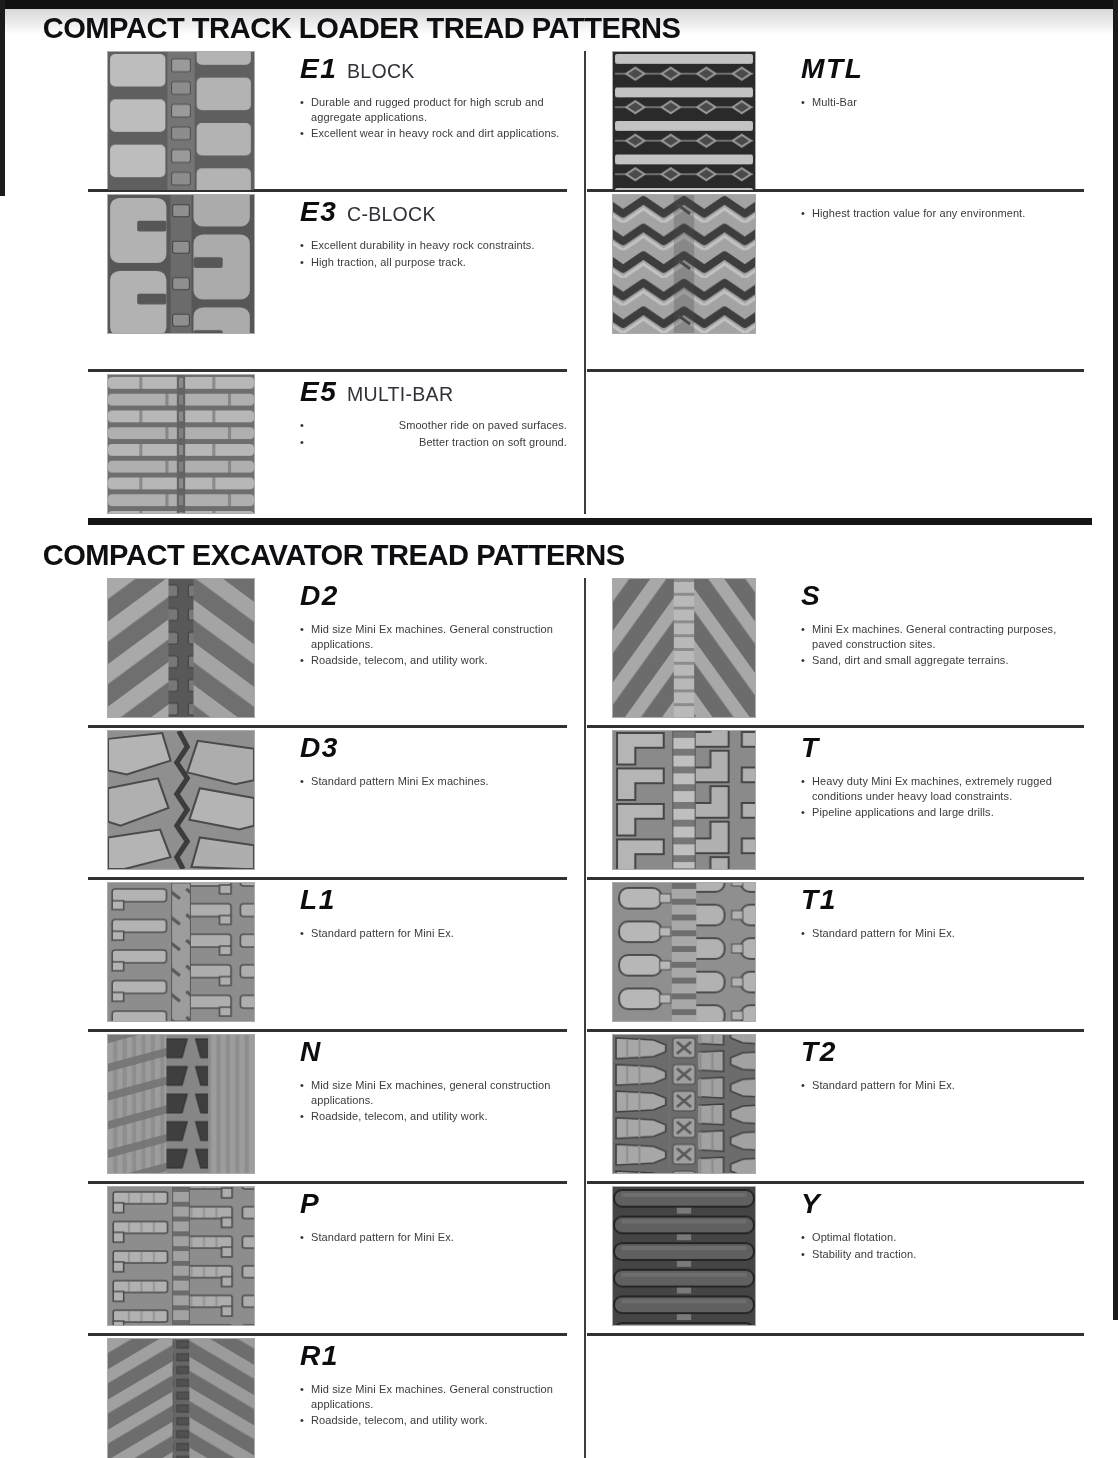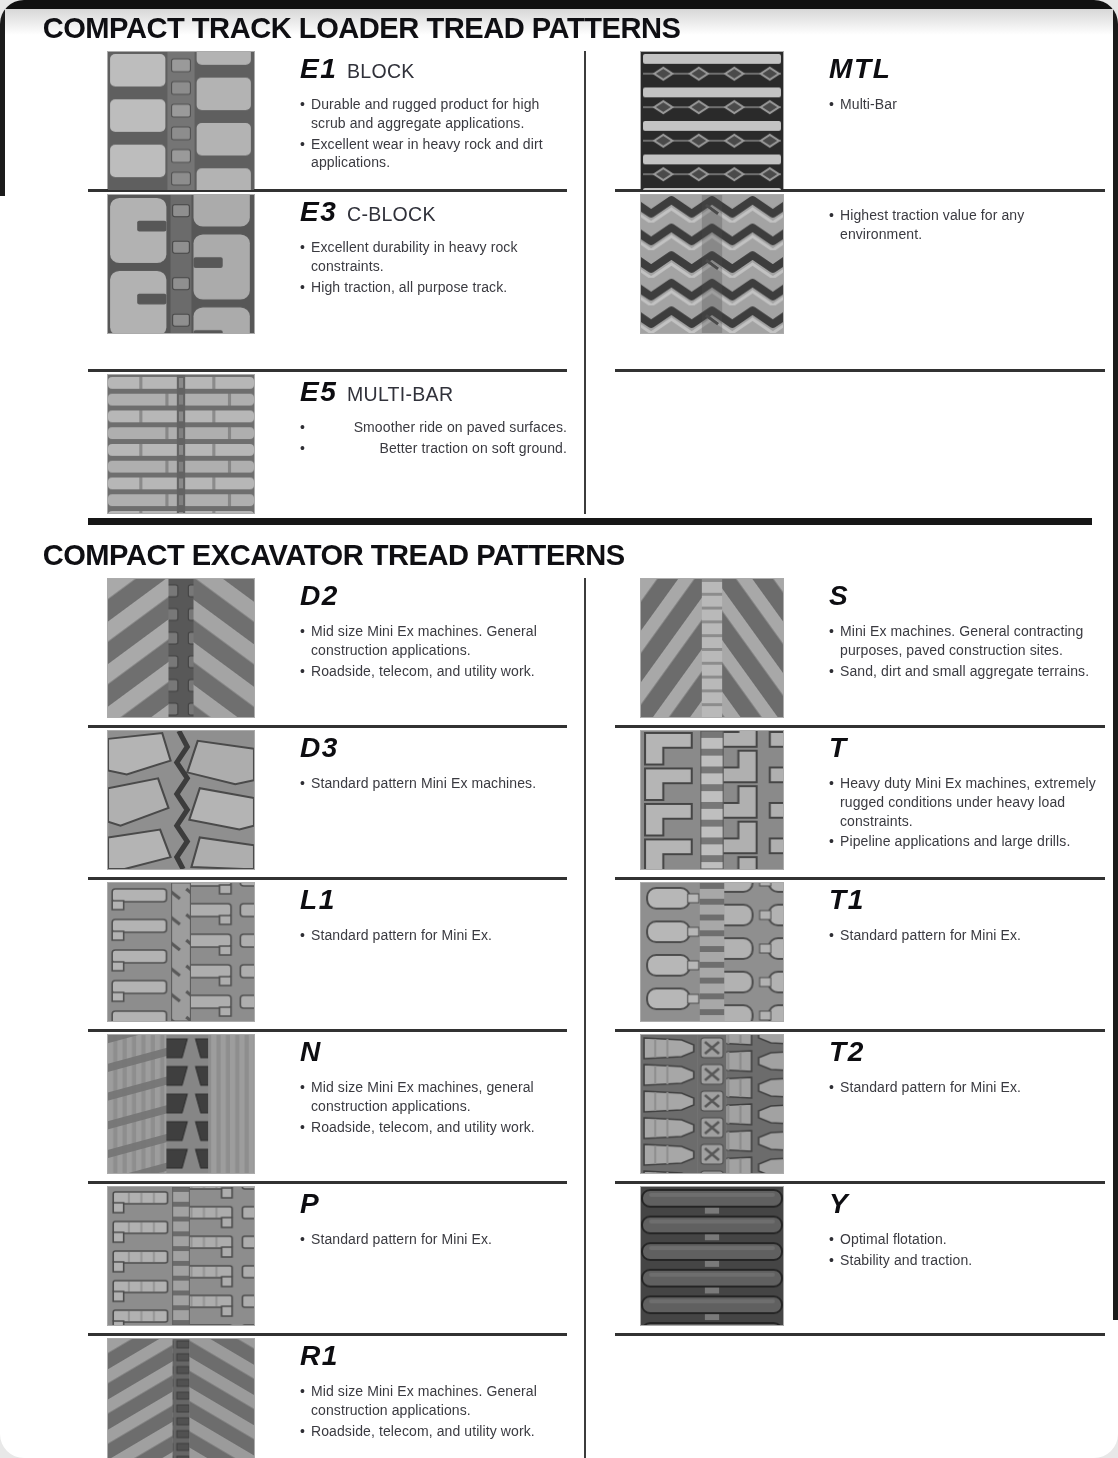--- a/index.html
+++ b/index.html
@@ -1,36 +1,35 @@
 <!DOCTYPE html>
 <html><head>
 <meta charset="utf-8">
 <style>
   html,body { margin:0; padding:0; background:#e8e8e8; }
   .page {
     position:relative; width:1118px; height:1458px; margin:0 auto;
     background:#ffffff; overflow:hidden;
     font-family:"Liberation Sans", sans-serif;
-    border-radius:24px;
   }
   .topbar { position:absolute; top:0; left:0; right:0; height:9px; background:#111; z-index:3; }
   .topshade { position:absolute; top:9px; left:0; right:0; height:26px;
     background:linear-gradient(#d7d7d7, #ffffff); z-index:0; }
   .edge-left { position:absolute; top:0; left:0; width:5px; height:196px; background:#1b1b1b; z-index:3; }
   .edge-right { position:absolute; top:0; right:0; width:5px; height:1320px; background:#1b1b1b; z-index:3; }
 
   section { position:relative; z-index:1; }
   h1 {
     margin:0; padding:11px 0 2px 44px;
     font-size:30px; font-weight:bold; letter-spacing:-0.5px; color:#0f0f13;
     transform:scaleX(.97); transform-origin:left center; white-space:nowrap;
   }
   #sec1 h1 { padding-top:13px; }
 
-  .cols { display:flex; margin:2px 26px 0 88px; position:relative;gap:28px; }
+  .cols { display:flex; margin:2px 26px 0 88px; position:relative; }
   #sec0 .cols { border-bottom:7px solid #161616; }
   .col-left  { width:479px; }
   .col-right { width:497px; margin-left:20px; }
   .vline { position:absolute; left:496px; top:2px; bottom:4px; width:2px; background:#3c3c3c; }
 
   .entry { display:flex; box-sizing:border-box; border-bottom:3px solid #323232; }
   
   #sec0 .entry:nth-child(1) { height:143px; }
   #sec0 .entry:nth-child(2) { height:180px; }
   #sec0 .col-left .entry:nth-child(3) { height:146px; border-bottom:none;text-align:right; }
@@ -50,21 +49,21 @@
   .codeline { display:flex; align-items:baseline; gap:11px; height:32px; }
   .code {
     font-size:27px; font-weight:bold; font-style:italic; letter-spacing:1.5px;
     color:#0d0d11; transform:scaleX(1.04); transform-origin:left bottom; white-space:nowrap;
   }
   .name {
     font-size:21px; color:#30313a; letter-spacing:.3px;
     transform:scaleX(.93); transform-origin:left bottom; white-space:nowrap;
   }
   ul.bullets { list-style:none; margin:9px 0 0; padding:0;
-    font-size:14px; color:#3a3a40; line-height:1.34; letter-spacing:.1px; }
+    font-size:11px; color:#3a3a40; line-height:1.34; letter-spacing:.1px; }
   ul.bullets li { position:relative; padding-left:11px; margin-bottom:2px; }
   ul.bullets li::before { content:"\2022"; position:absolute; left:0; top:0; color:#2e2e34; }
 </style>
 </head>
 <body>
 
 <div class="page">
   <div class="topbar"></div>
   <div class="topshade"></div>
   <div class="edge-left"></div>

